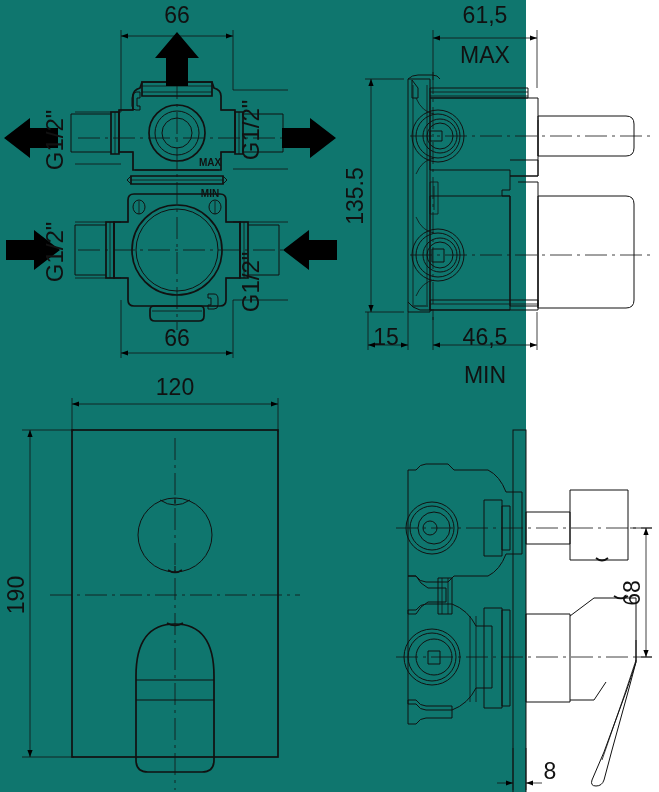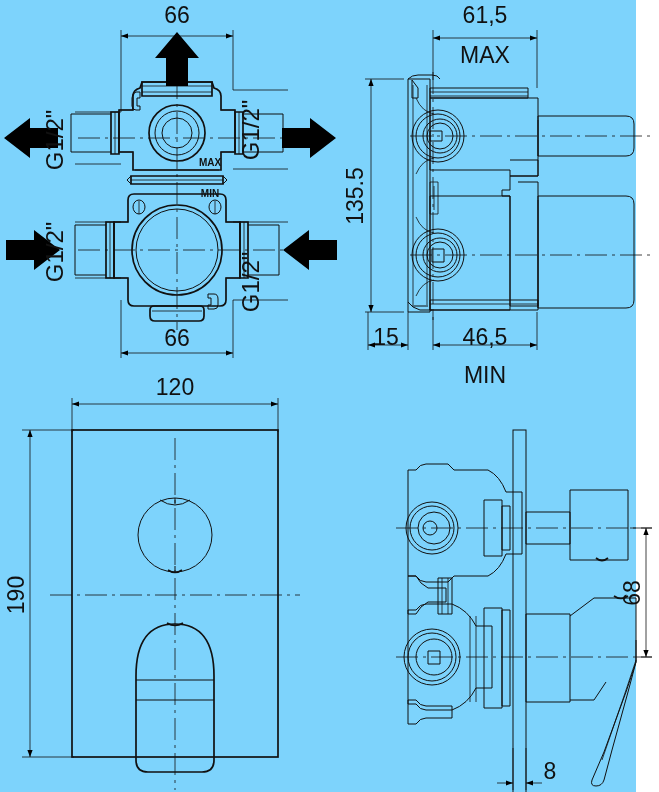--- a/index.html
+++ b/index.html
@@ -1,18 +1,18 @@
 <!DOCTYPE html>
 <html><head>
 <meta charset="utf-8">
 <style>
   html,body{margin:0;padding:0;background:#ffffff;}
   body{width:659px;height:792px;overflow:hidden;
        font-family:"Liberation Sans","DejaVu Sans",sans-serif;color:#1a1a1a;}
-  #sheet{position:relative;width:636px;height:792px;background:#7dd3fc;}
+  #sheet{position:relative;width:526px;height:792px;background:#0f766e;}
   svg{display:block;}
   .dimtxt{font-family:"Liberation Sans","DejaVu Sans",sans-serif;
           font-size:23px;fill:#111;dominant-baseline:middle;}
   .port{font-family:"Liberation Sans","DejaVu Sans",sans-serif;
         font-size:24px;fill:#111;dominant-baseline:middle;}
   .tiny{font-family:"Liberation Sans","DejaVu Sans",sans-serif;
         font-size:10px;font-weight:bold;fill:#111;dominant-baseline:middle;}
   .ln{stroke:#111;fill:none;stroke-width:1;}
   .ln2{stroke:#111;fill:none;stroke-width:1.7;}
   .thin{stroke:#111;fill:none;stroke-width:0.8;}

